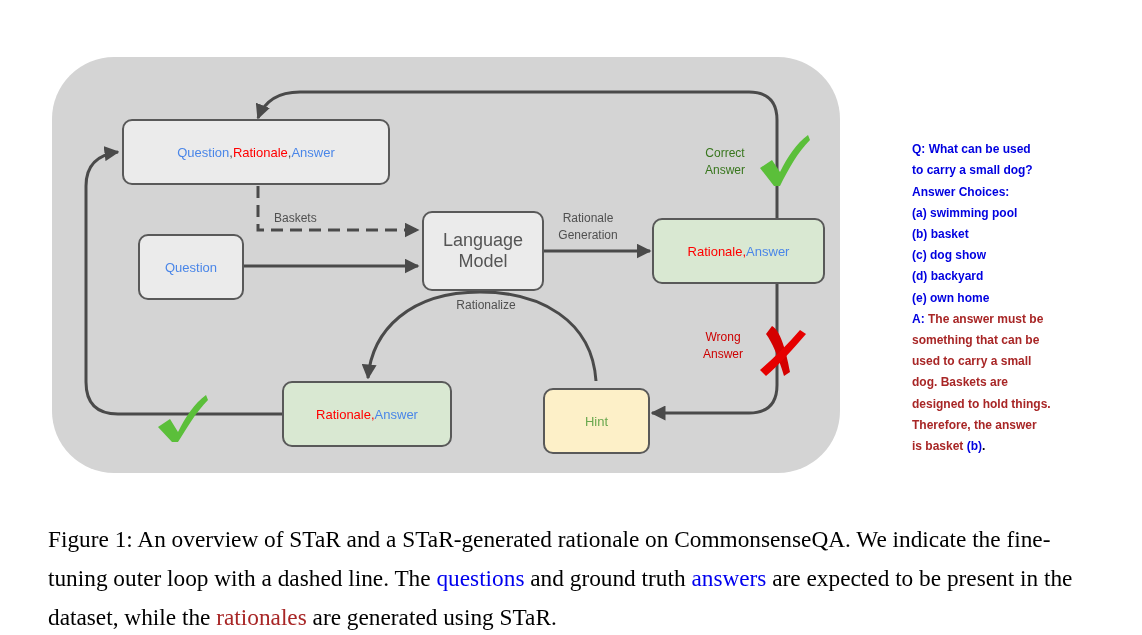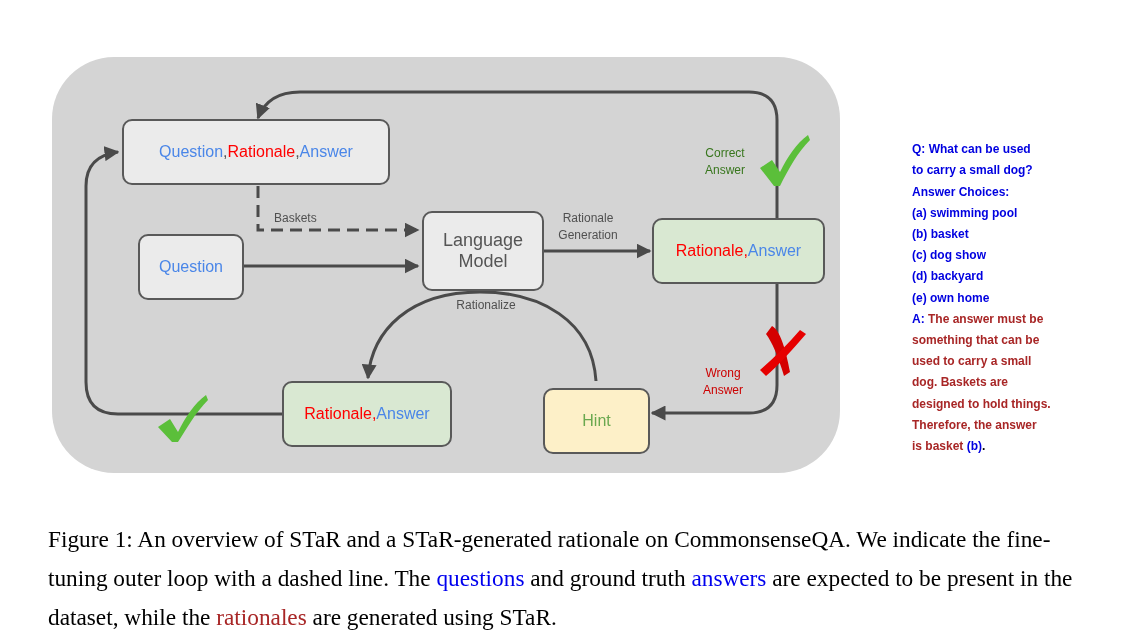--- a/index.html
+++ b/index.html
@@ -1,29 +1,29 @@
 <!DOCTYPE html>
 <html><head>
 <meta charset="utf-8">
 <style>
   html, body { margin: 0; padding: 0; background: #ffffff; }
   body { width: 1142px; height: 635px; position: relative; overflow: hidden; font-family: "DejaVu Sans", sans-serif; }
   #panel { position: absolute; left: 52px; top: 57px; width: 788px; height: 416px; background: #d4d4d4; border-radius: 62px; }
   svg#diagram { position: absolute; left: 0; top: 0; width: 1142px; height: 635px; }
-  .box { position: absolute; box-sizing: border-box; border: 2px solid #595959; border-radius: 10px; display: flex; align-items: center; justify-content: center; text-align: center; font-family: "Liberation Sans", sans-serif; font-size: 16px; }
+  .box { position: absolute; box-sizing: border-box; border: 2px solid #595959; border-radius: 10px; display: flex; align-items: center; justify-content: center; text-align: center; font-family: "Liberation Sans", sans-serif; font-size: 13px; }
   .gray { background: #ebebeb; }
   .green { background: #d9e8d2; }
   .yellow { background: #fdf0c8; margin-top: 7px; }
   .blue { color: #4a86e8; }
   .red { color: #ff0000; }
   .dark { color: #555555; }
   .olive { color: #6aa84f; }
   .label { position: absolute; font-family: "Liberation Sans", sans-serif; font-size: 12px; color: #505050; line-height: 17px; text-align: center; }
   .lbl-green { color: #38761d; }
-  .lbl-red { color: #cc0000; margin-top: 36px; }
+  .lbl-red { color: #cc0000; }
   #example { position: absolute; left: 912px; top: 118px; font-family: Liberation Sans, sans-serif; font-size: 12px; line-height: 21.2px; white-space: pre; }
   .ex-blue { color: #0000e0; font-weight: bold; }
   .ex-red { color: #a82626; font-weight: bold; }
   .ex-black { color: #000; font-weight: bold; }
   #caption { position: absolute; left: 48px; top: 520px; width: 1060px; font-family: "Liberation Serif", serif; font-size: 23.3px; line-height: 39px; color: #000; }
   .cap-blue { color: #0000ee; }
   .cap-red { color: #a82626; }
 </style>
 </head>
 <body>

